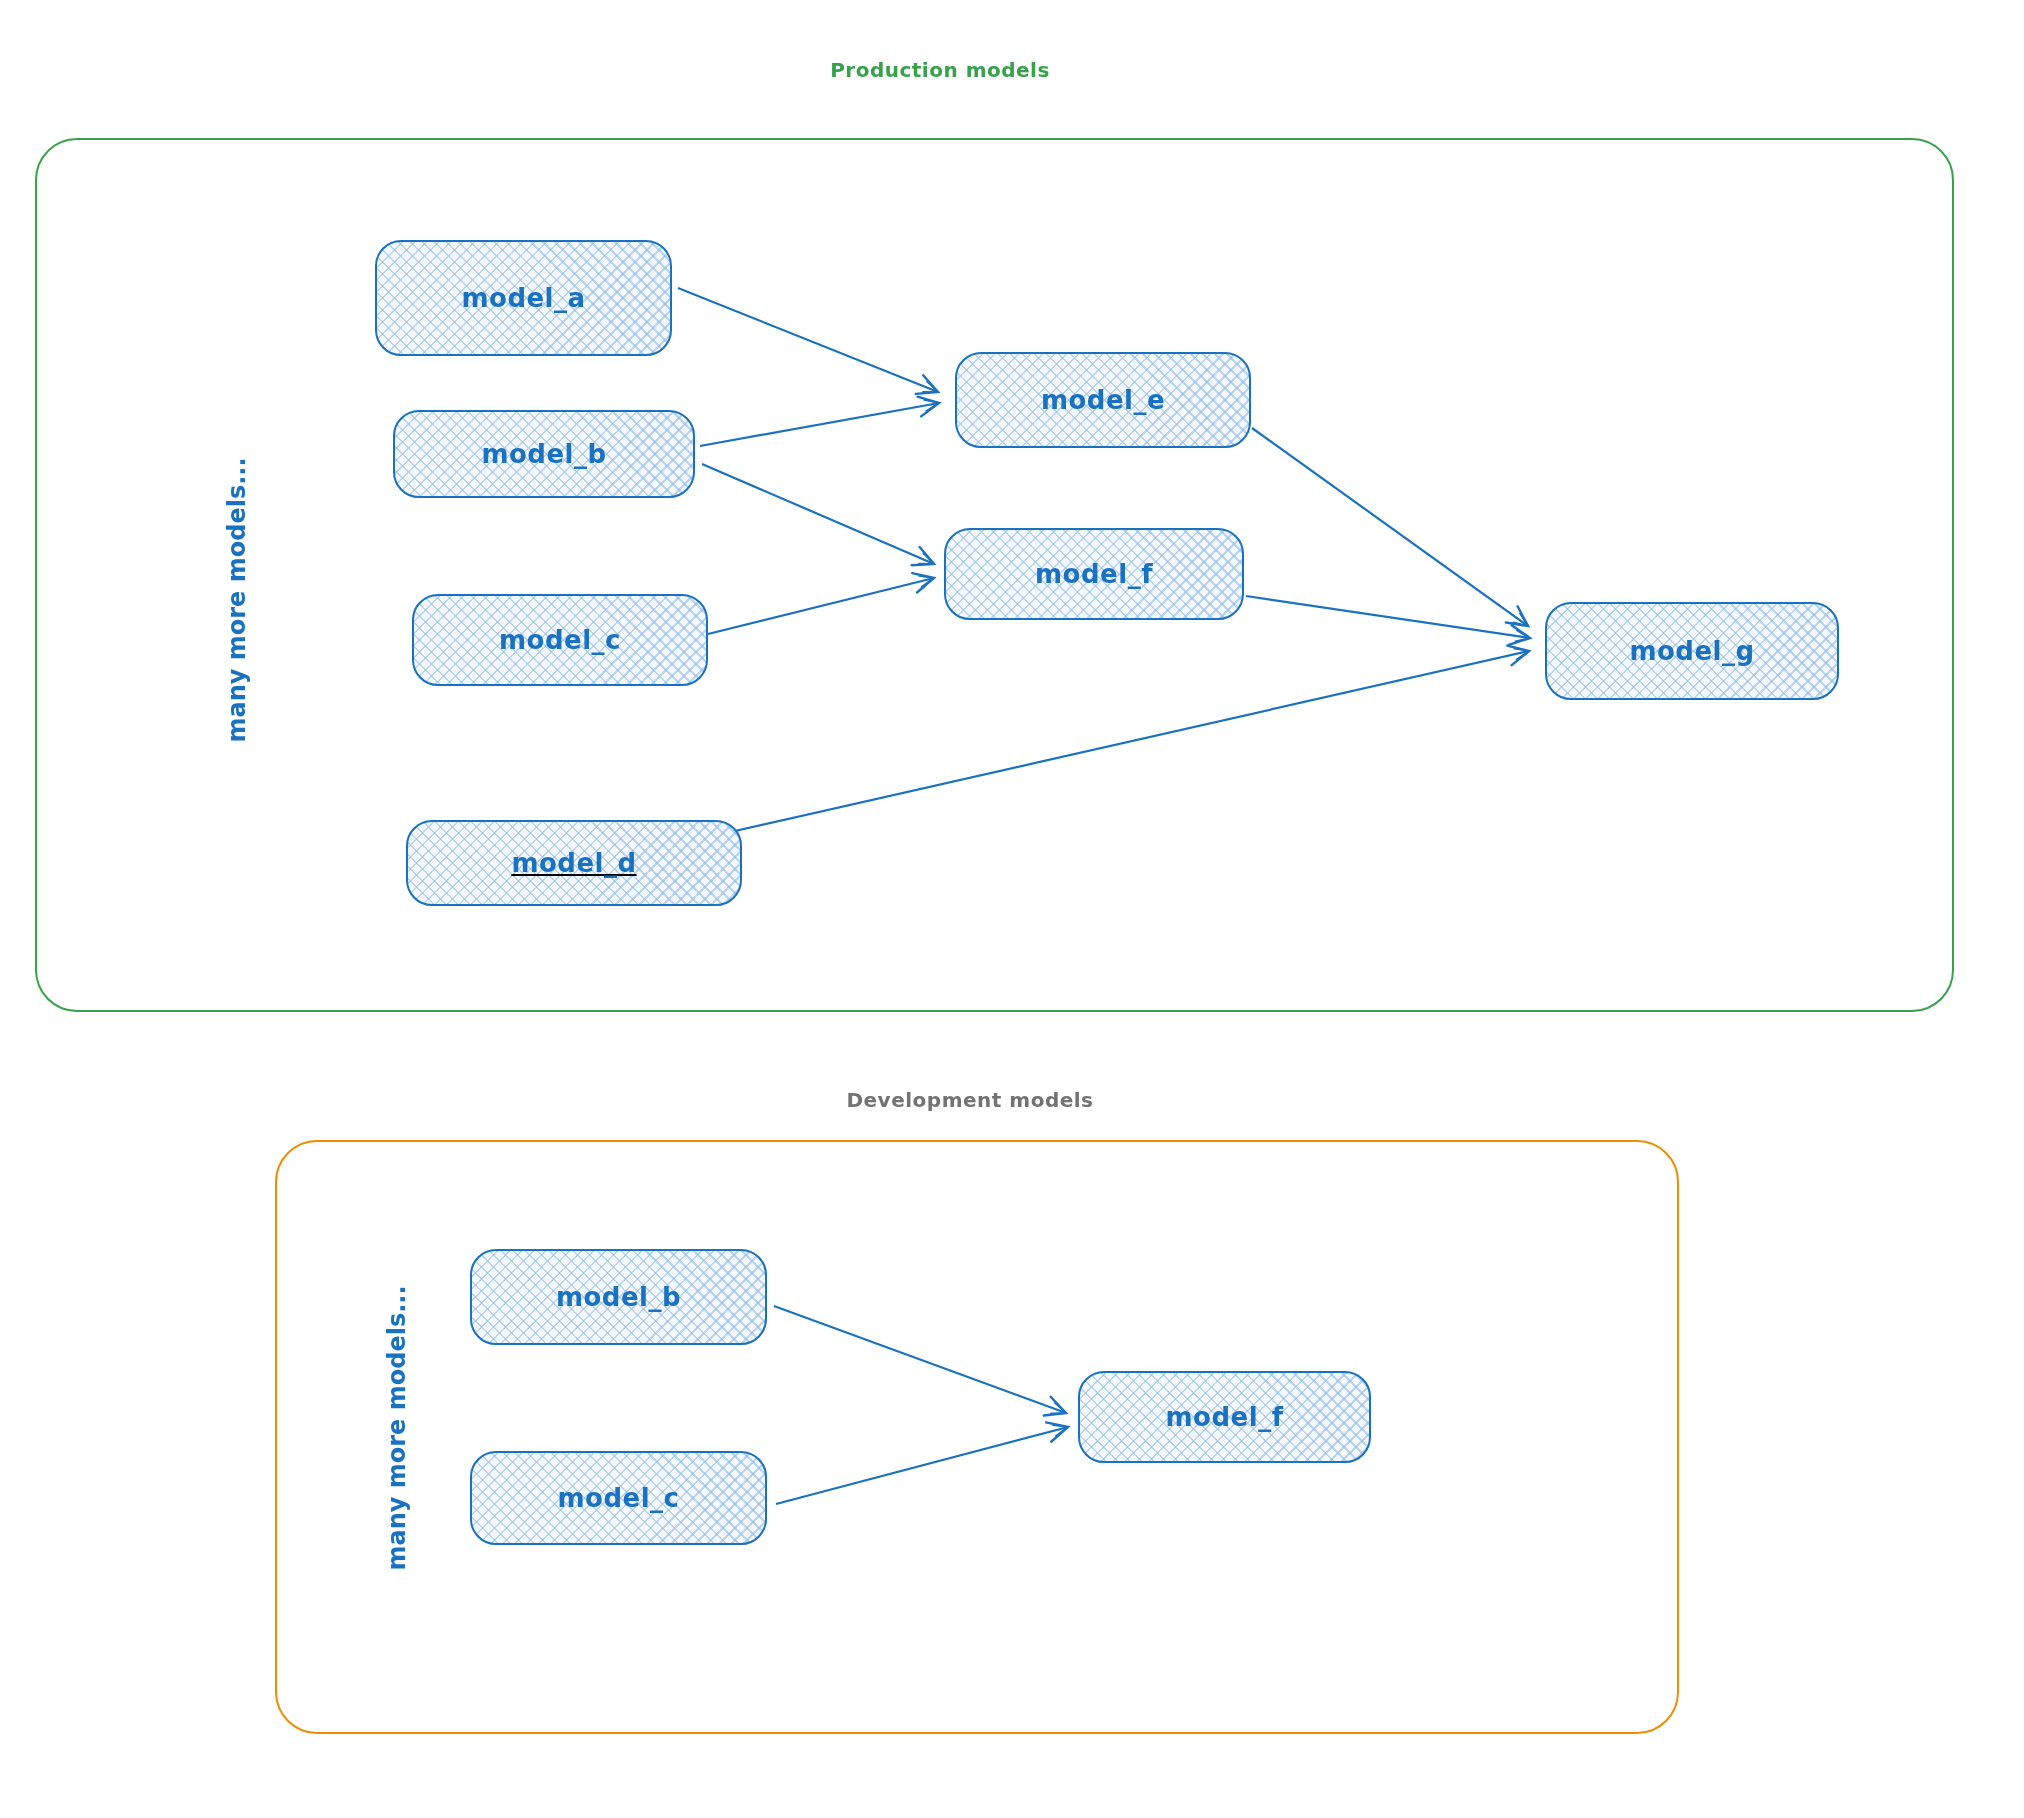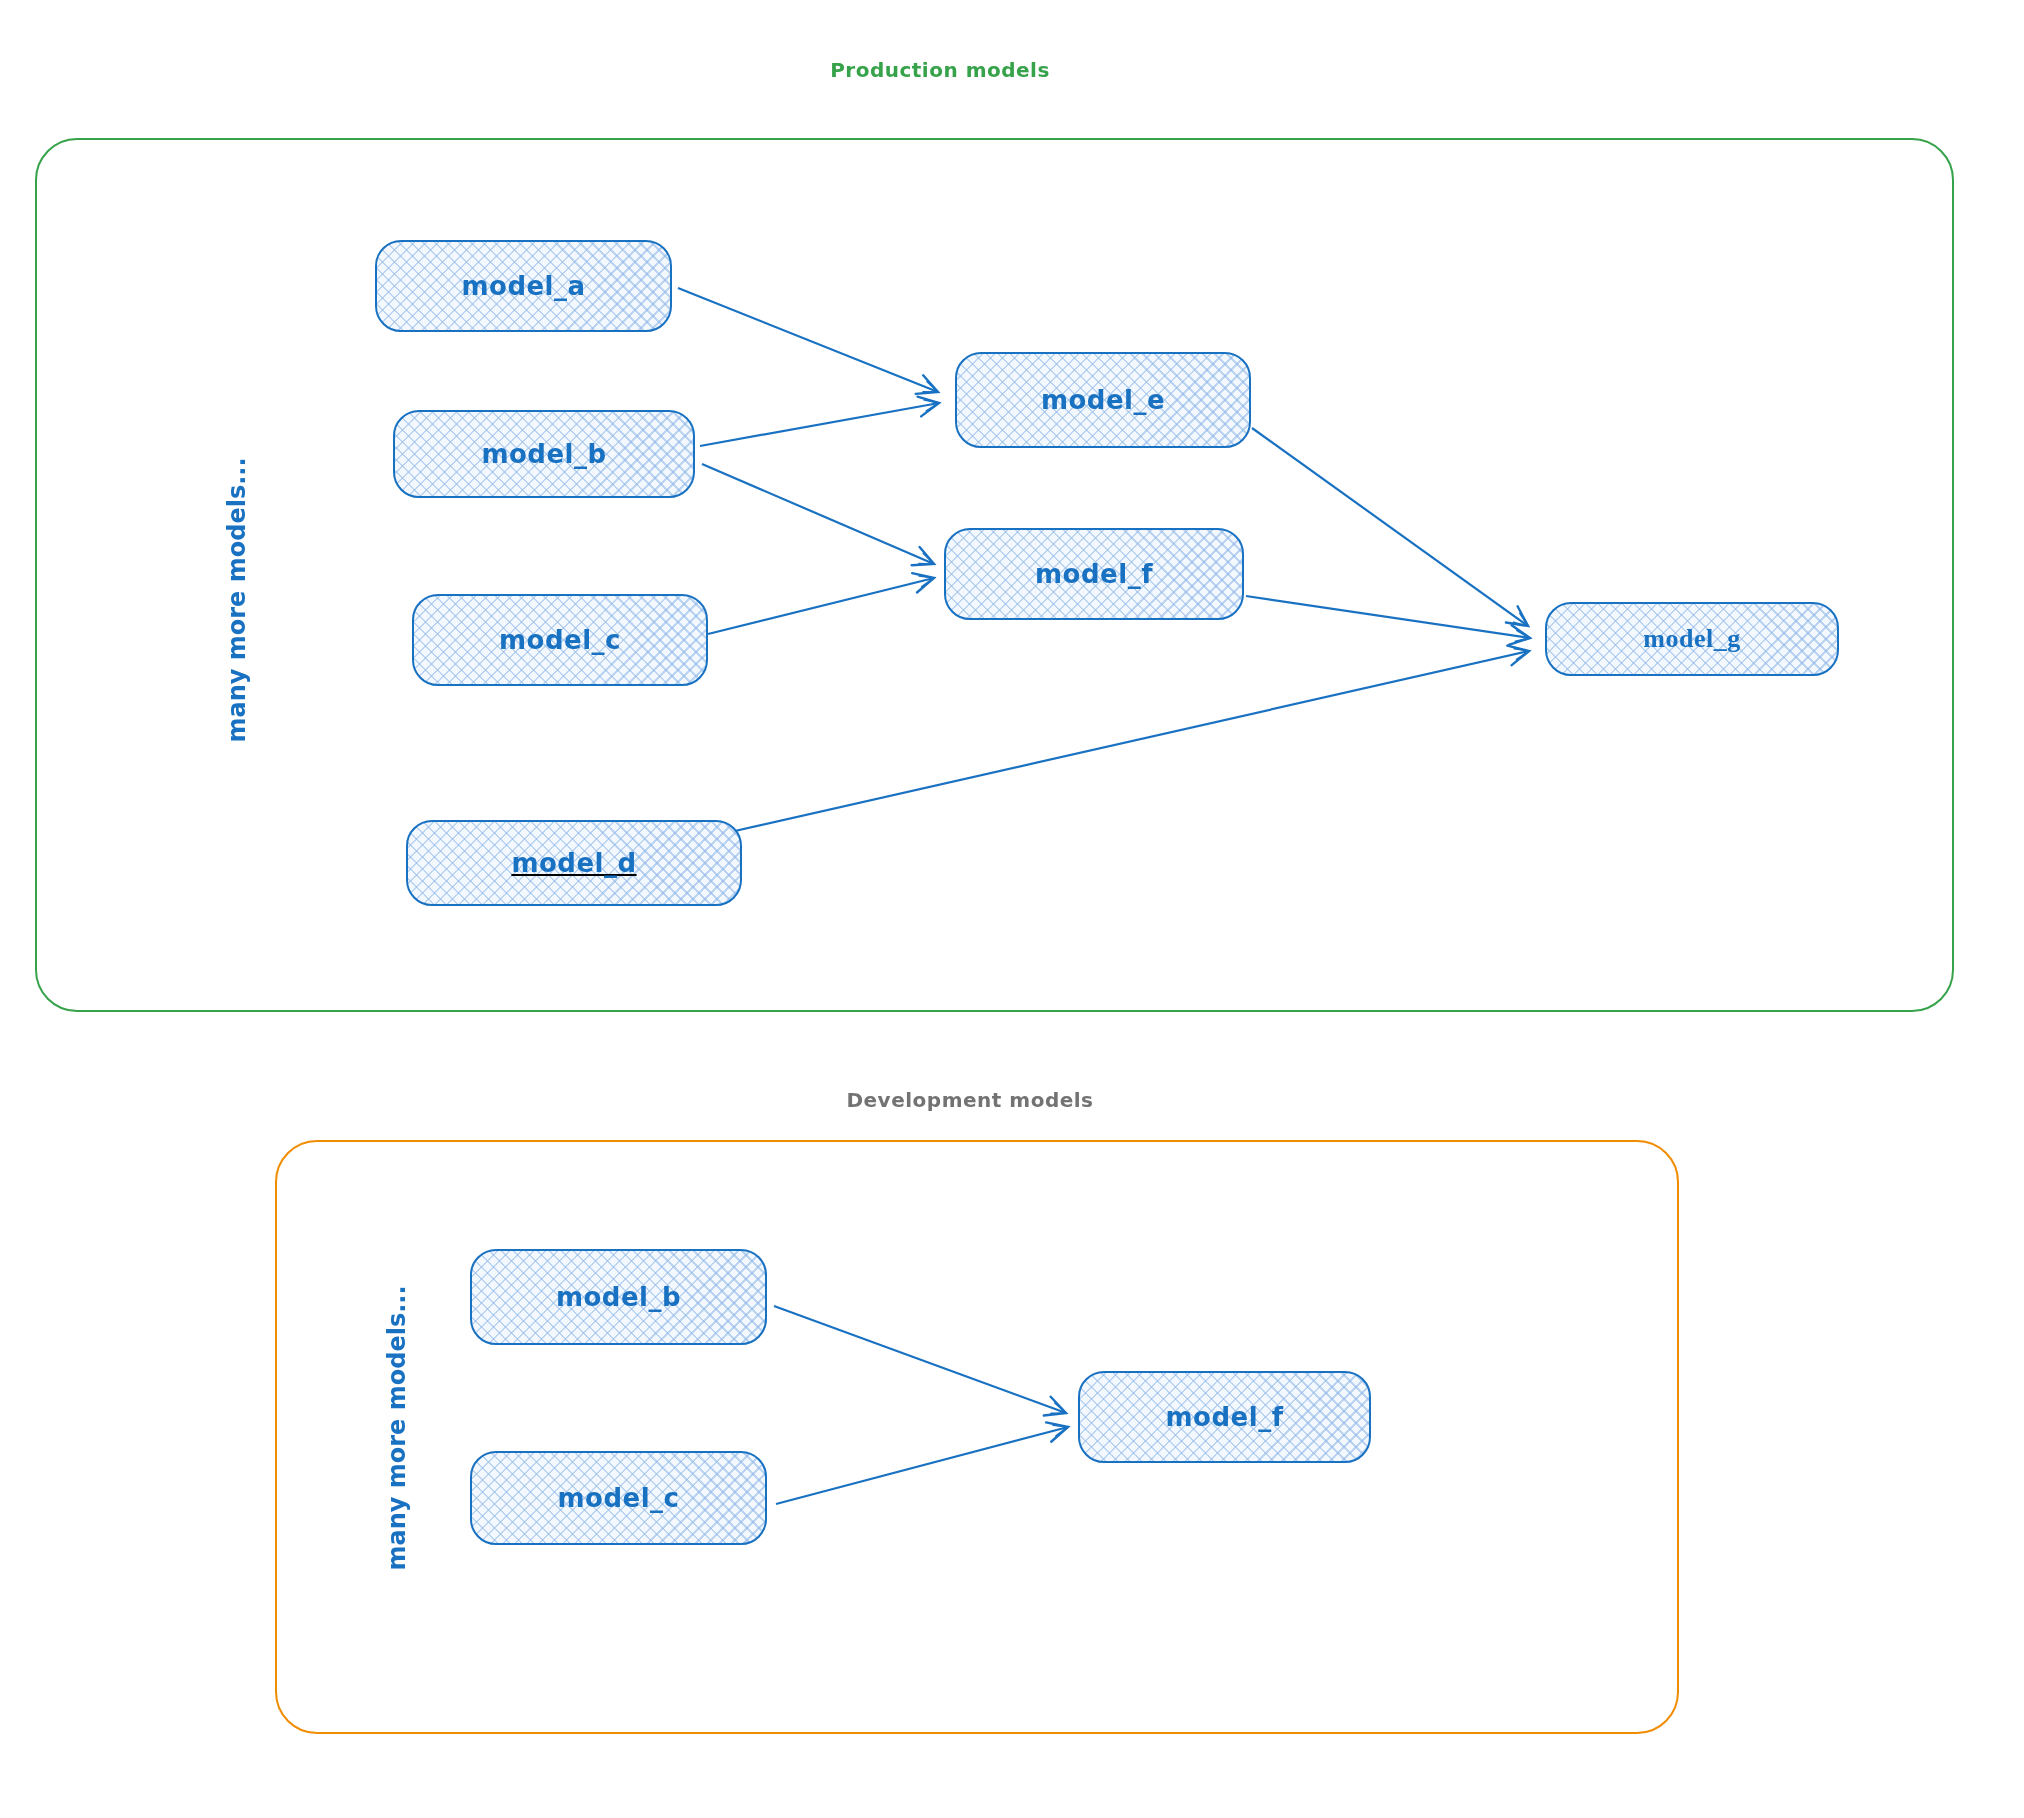--- a/index.html
+++ b/index.html
@@ -72,39 +72,39 @@
         <line x1="1246" y1="596" x2="1530" y2="638" stroke="#1971c2" stroke-width="2.2" marker-end="url(#arrowhead)"></line>
         <line x1="704" y1="838" x2="1529" y2="651" stroke="#1971c2" stroke-width="2.2" marker-end="url(#arrowhead)"></line>
         <line x1="774" y1="1306" x2="1066" y2="1413" stroke="#1971c2" stroke-width="2.2" marker-end="url(#arrowhead)"></line>
         <line x1="776" y1="1504" x2="1068" y2="1427" stroke="#1971c2" stroke-width="2.2" marker-end="url(#arrowhead)"></line>
       </g>
   </svg>
   <div id="sections-root">
       <div class="frame" style="left: 35px; top: 138px; width: 1915px; height: 870px; border-color: rgb(54, 162, 74);"></div>
       <div class="section-title" style="left: 540px; top: 58px; width: 800px; color: rgb(54, 162, 74);">Production models</div>
       <div class="side-label" style="left: 90px; top: 583px; color: rgb(25, 113, 194);">many more models...</div>
-      <div class="node" style="left: 375px; top: 240px; width: 297px; height: 92px; border-color: rgb(25, 113, 194);">
+      <div class="node" style="left: 375px; top: 240px; width: 297px; height: 116px; border-color: rgb(25, 113, 194);">
         <span class="node-label" style="color: rgb(25, 113, 194);">model_a</span>
       </div>
       <div class="node" style="left: 393px; top: 410px; width: 302px; height: 88px; border-color: rgb(25, 113, 194);">
         <span class="node-label" style="color: rgb(25, 113, 194);">model_b</span>
       </div>
       <div class="node" style="left: 412px; top: 594px; width: 296px; height: 92px; border-color: rgb(25, 113, 194);">
         <span class="node-label" style="color: rgb(25, 113, 194);">model_c</span>
       </div>
       <div class="node" style="left: 406px; top: 820px; width: 336px; height: 86px; border-color: rgb(25, 113, 194); text-decoration: underline;">
         <span class="node-label" style="color: rgb(25, 113, 194);">model_d</span>
       </div>
       <div class="node" style="left: 955px; top: 352px; width: 296px; height: 96px; border-color: rgb(25, 113, 194);">
         <span class="node-label" style="color: rgb(25, 113, 194); text-align: center;">model_e</span>
       </div>
       <div class="node" style="left: 944px; top: 528px; width: 300px; height: 92px; border-color: rgb(25, 113, 194);">
         <span class="node-label" style="color: rgb(25, 113, 194);">model_f</span>
       </div>
-      <div class="node" style="left: 1545px; top: 602px; width: 294px; height: 74px; border-color: rgb(25, 113, 194); font-family: Liberation Serif, serif;">
+      <div class="node" style="left: 1545px; top: 602px; width: 294px; height: 98px; border-color: rgb(25, 113, 194);">
         <span class="node-label" style="color: rgb(25, 113, 194);">model_g</span>
       </div>
       <div class="frame" style="left: 275px; top: 1140px; width: 1400px; height: 590px; border-color: rgb(240, 140, 0);"></div>
       <div class="section-title" style="left: 570px; top: 1088px; width: 800px; color: #737373;">Development models</div>
       <div class="side-label" style="left: 250px; top: 1411px; color: rgb(25, 113, 194);">many more models...</div>
       <div class="node" style="left: 470px; top: 1249px; width: 297px; height: 96px; border-color: rgb(25, 113, 194);">
         <span class="node-label" style="color: rgb(25, 113, 194);">model_b</span>
       </div>
       <div class="node" style="left: 470px; top: 1451px; width: 297px; height: 94px; border-color: rgb(25, 113, 194);">
         <span class="node-label" style="color: rgb(25, 113, 194);">model_c</span>

